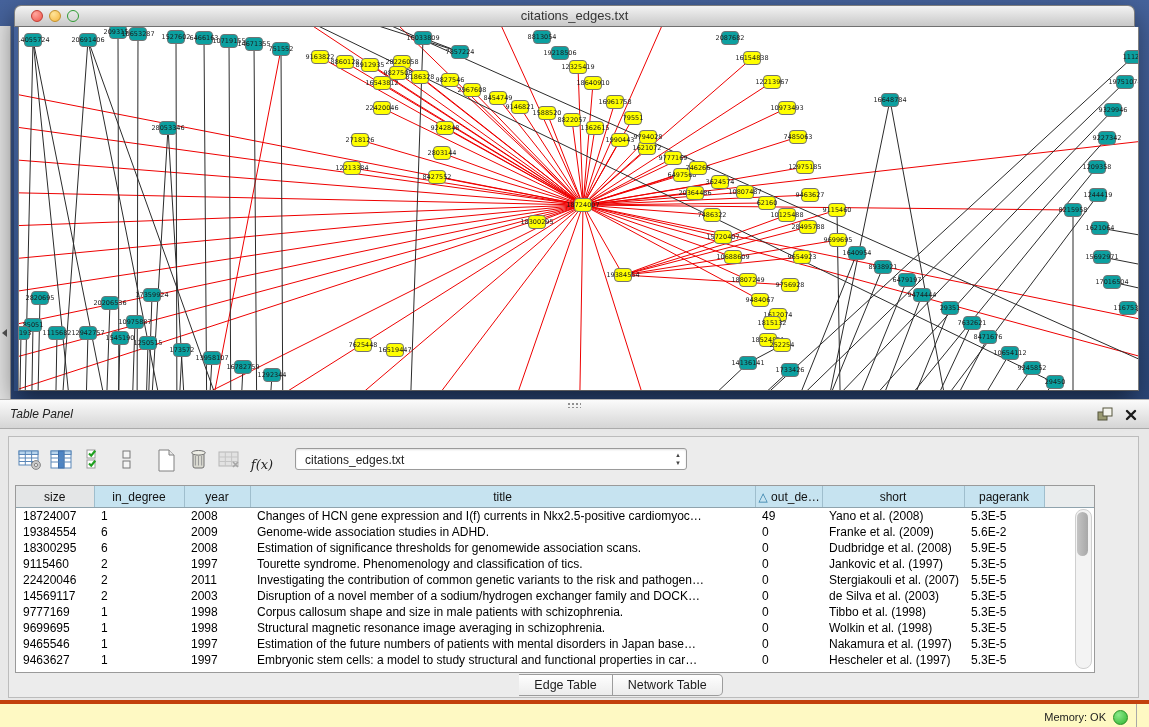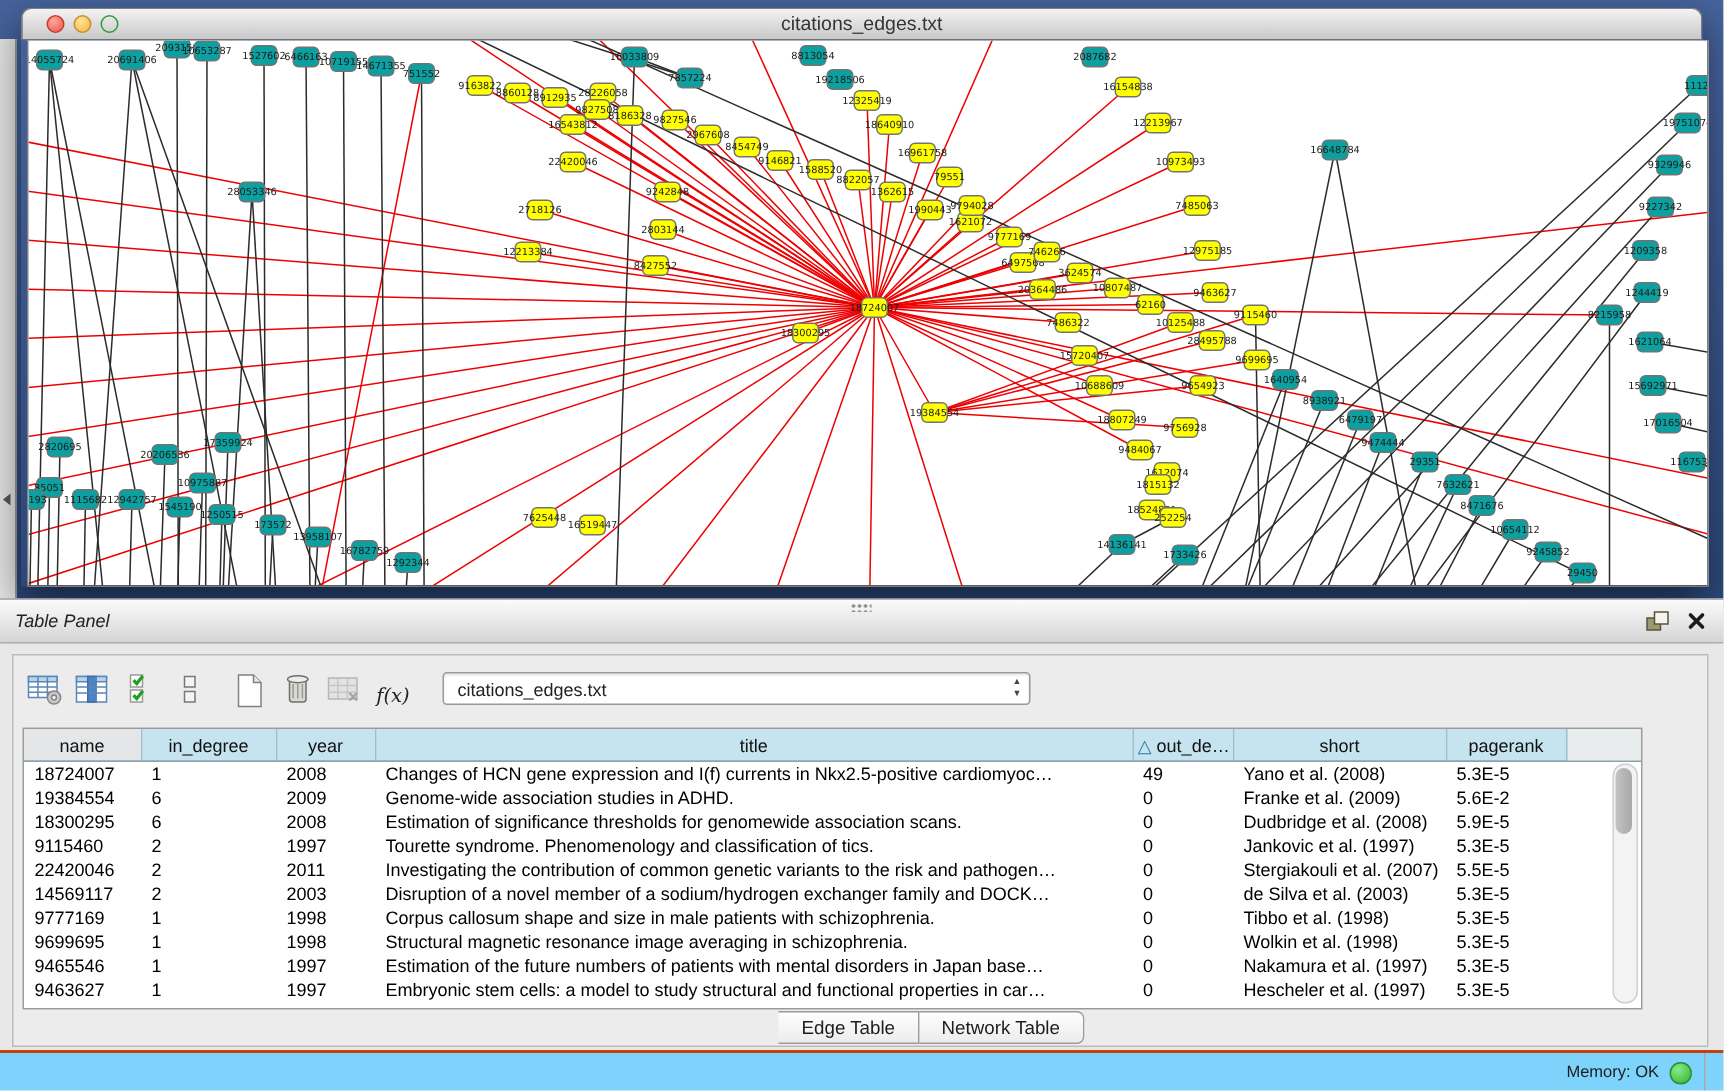--- a/index.html
+++ b/index.html
@@ -76,22 +76,22 @@
 
   
   .tabbar{position:absolute;left:0;right:0;top:237px;display:flex;justify-content:center;}
   .tab{height:20px;line-height:20px;padding:0 15px;background:linear-gradient(#fefefe,#ececec);
        border:1px solid #9c9c9c;border-left:none;font-size:12.5px;color:#1d1d1d;}
   .tab:first-child{border-left:1px solid #9c9c9c;border-radius:5px 0 0 5px;margin-top:30px;}
   .tab:last-child{border-radius:0 5px 5px 0;}
   .tab.active{background:linear-gradient(#939393,#6e6e6e);color:#f0f0f0;}
 
   
-  .statusbar{position:absolute;left:0;top:700px;width:1149px;height:27px;background:#7dd3fc;
-             border-top:2px solid #c2410c;box-sizing:border-box;padding-left:40px;}
+  .statusbar{position:absolute;left:0;top:700px;width:1149px;height:27px;background:#fef9c3;
+             border-top:4px solid #c2410c;box-sizing:border-box;padding-left:40px;}
   .mem{position:absolute;right:12px;top:0;height:26px;display:flex;align-items:center;gap:7px;
        font-size:11px;color:#1c1c1c;padding-right:8px;border-right:1px solid #a8a8a8;}
   .mem .dot{width:13px;height:13px;border-radius:50%;
             background:radial-gradient(circle at 35% 30%,#8ae98a,#2fb42f);border:1px solid #279127;}
 </style>
 </head>
 <body>
 
 <div class="desktop">
   <div class="side-strip">
@@ -798,21 +798,21 @@
         <col style="width:78px">
           <col style="width:90px">
           <col style="width:66px">
         <col style="width:505px">
           <col style="width:67px">
           <col style="width:142px">
           <col style="width:80px">
       </colgroup>
       <thead>
           <tr>
-            <th class="first">name</th>
+            <th class="first">size</th>
             <th>in_degree</th>
             <th>year</th>
             <th>title</th>
             <th><span class="sort-glyph">△ </span>out_de…</th>
             <th>short</th>
             <th>pagerank</th>
           </tr>
         </thead>
       <tbody>
           <tr>

